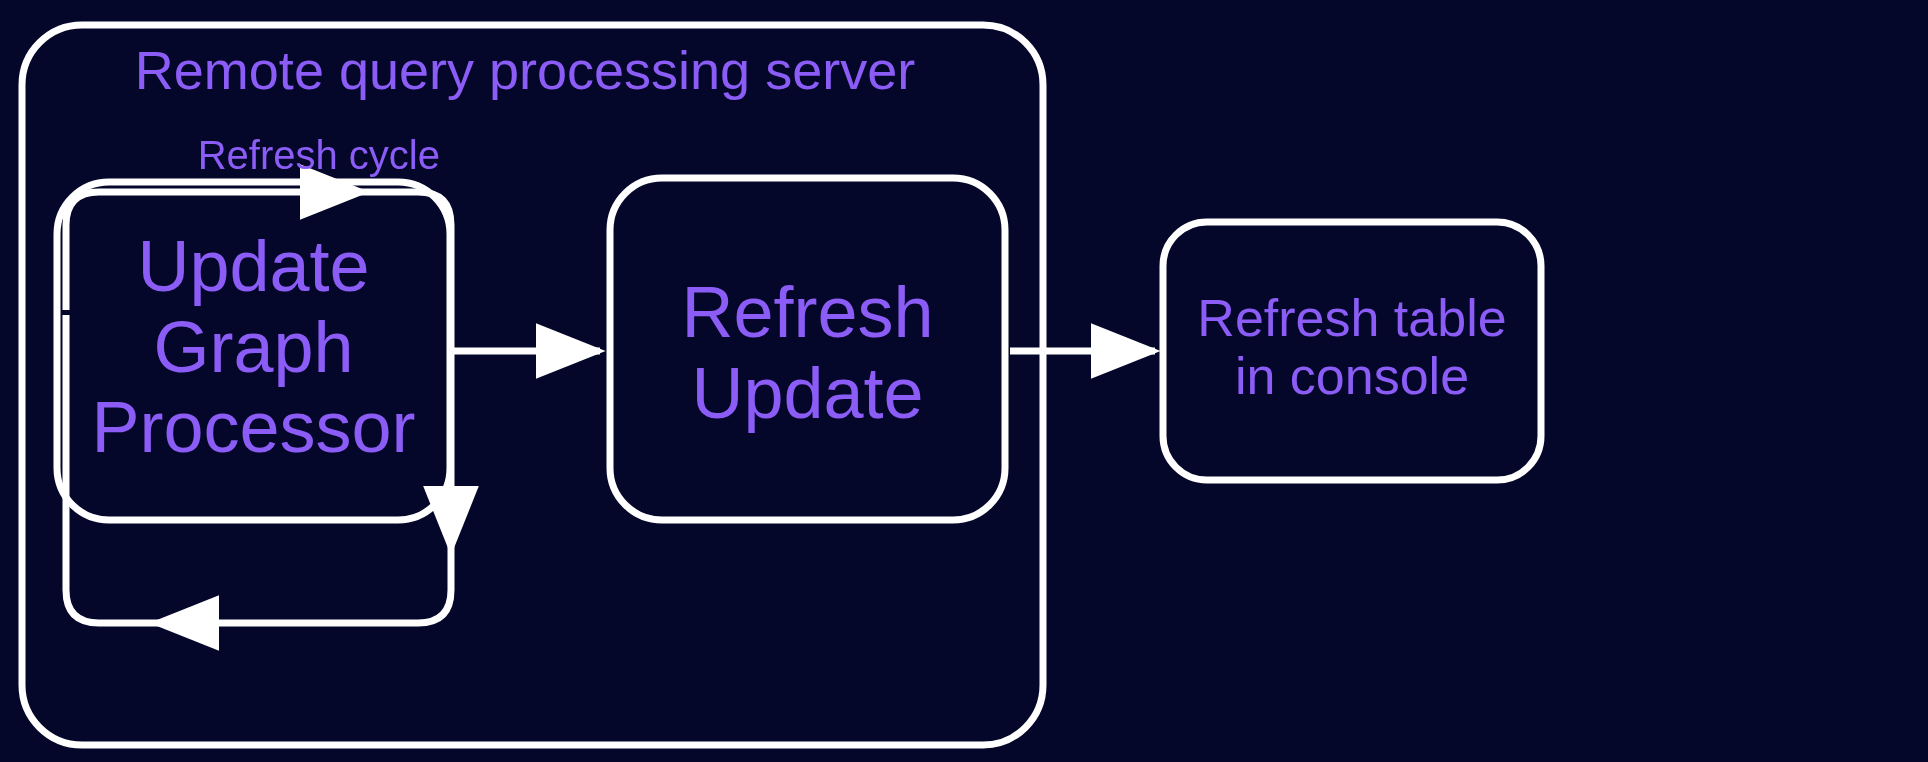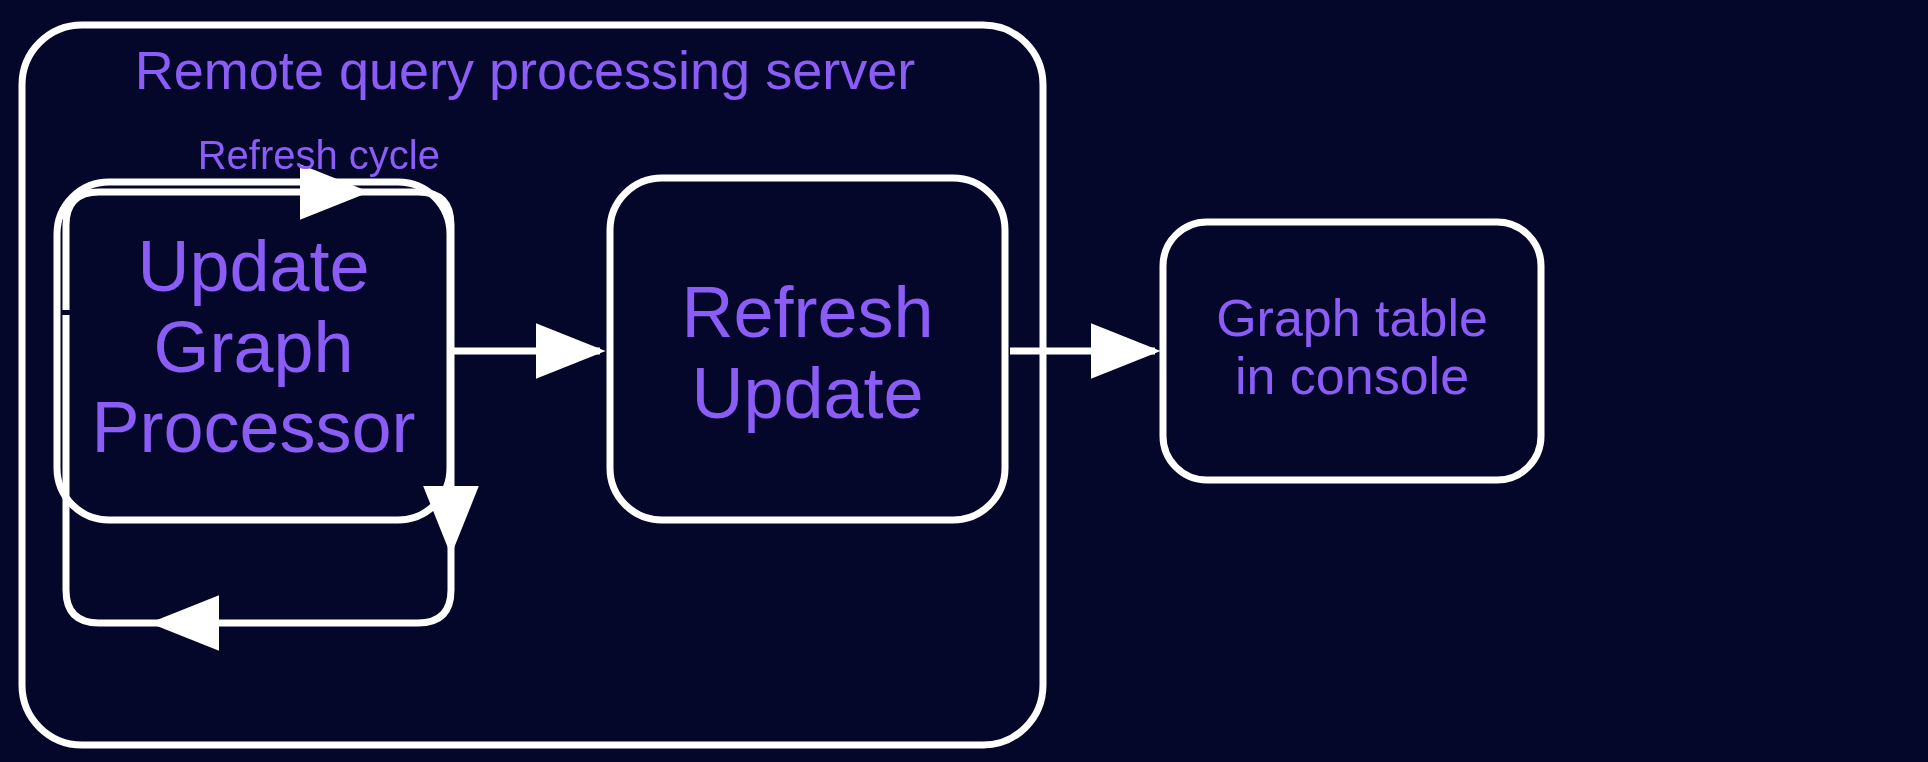--- a/index.html
+++ b/index.html
@@ -102,16 +102,16 @@
 
   <div class="node-label" id="refresh-cycle-label">Refresh cycle</div>
 
   <div class="node-label" id="label-update-graph-processor">Update
 Graph
 Processor</div>
 
   <div class="node-label" id="label-viewport-update">Refresh
 Update</div>
 
-  <div class="node-label" id="label-update-table-console">Graph table
+  <div class="node-label" id="label-update-table-console">Refresh table
 in console</div>
 
 </div>
 
 </body></html>

